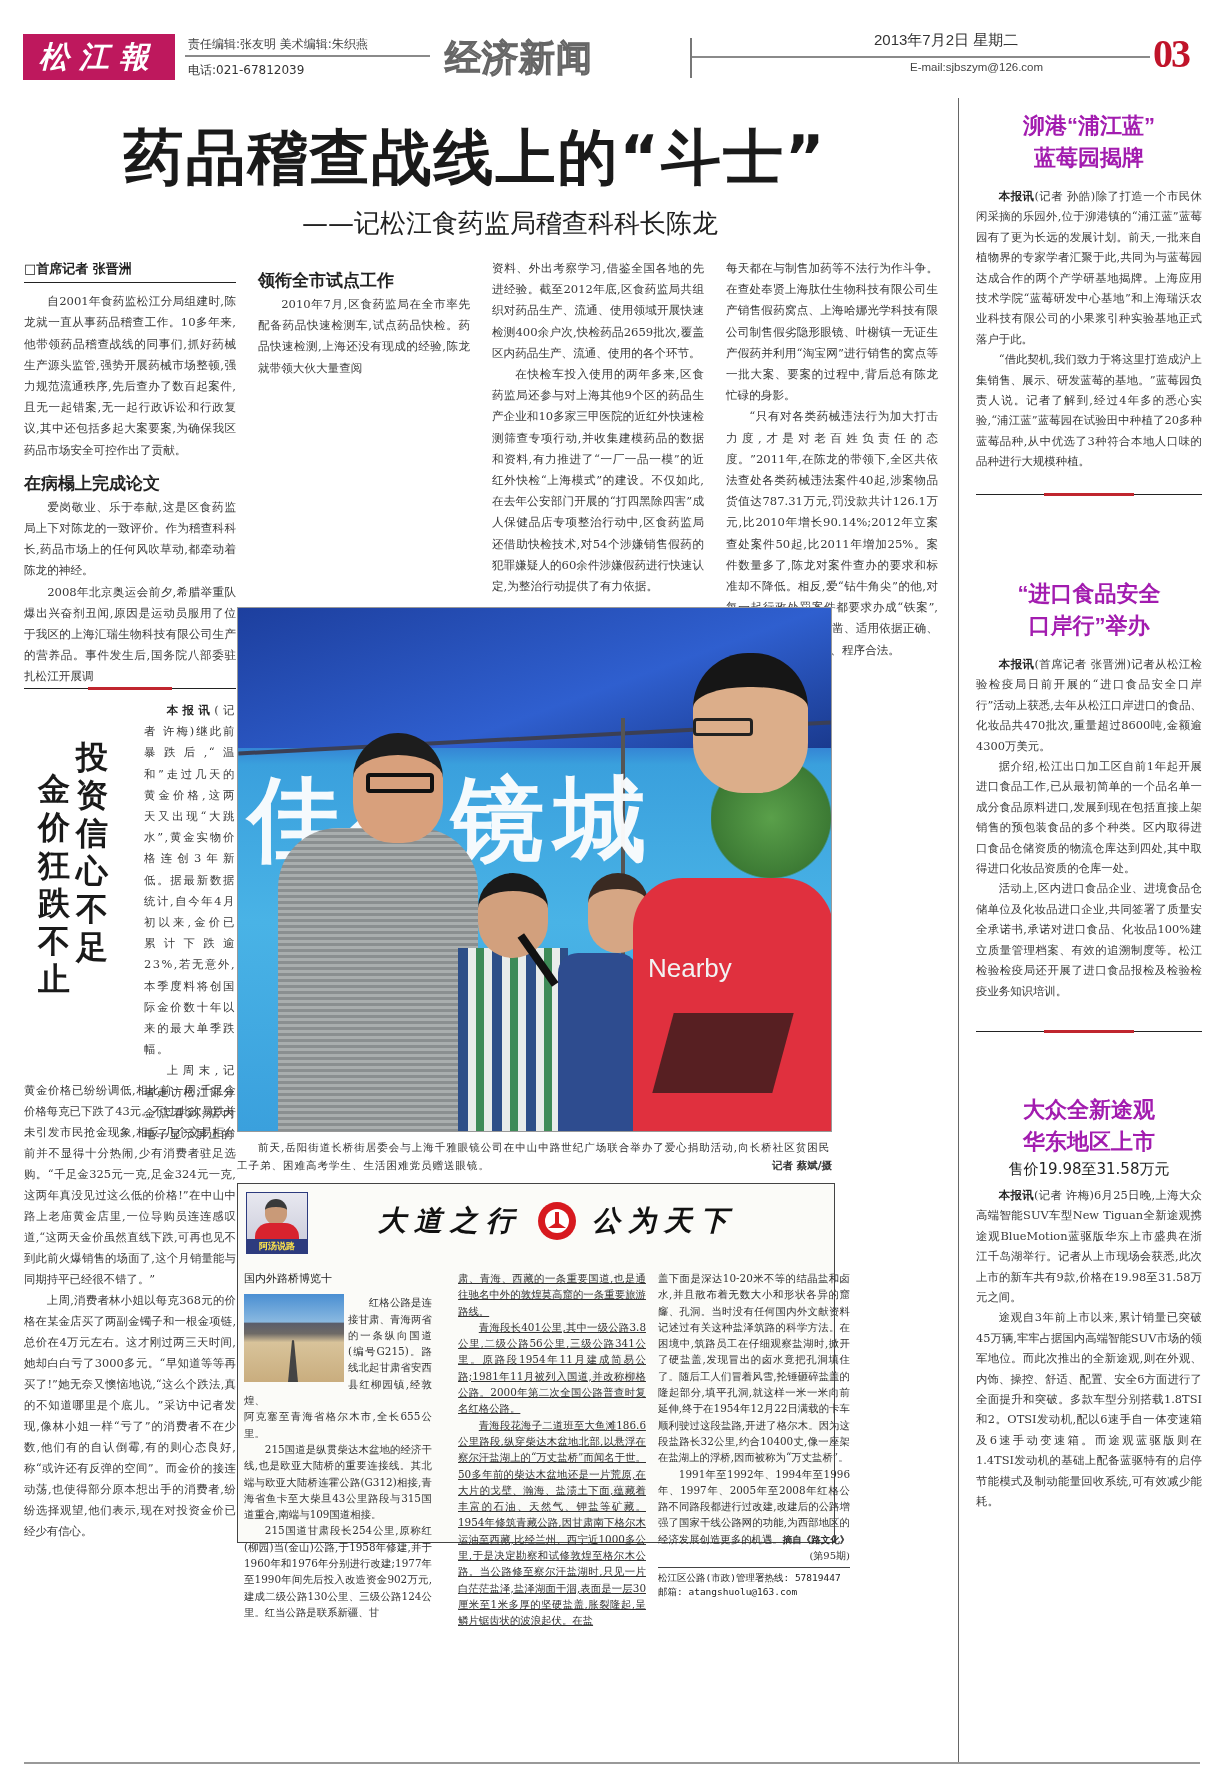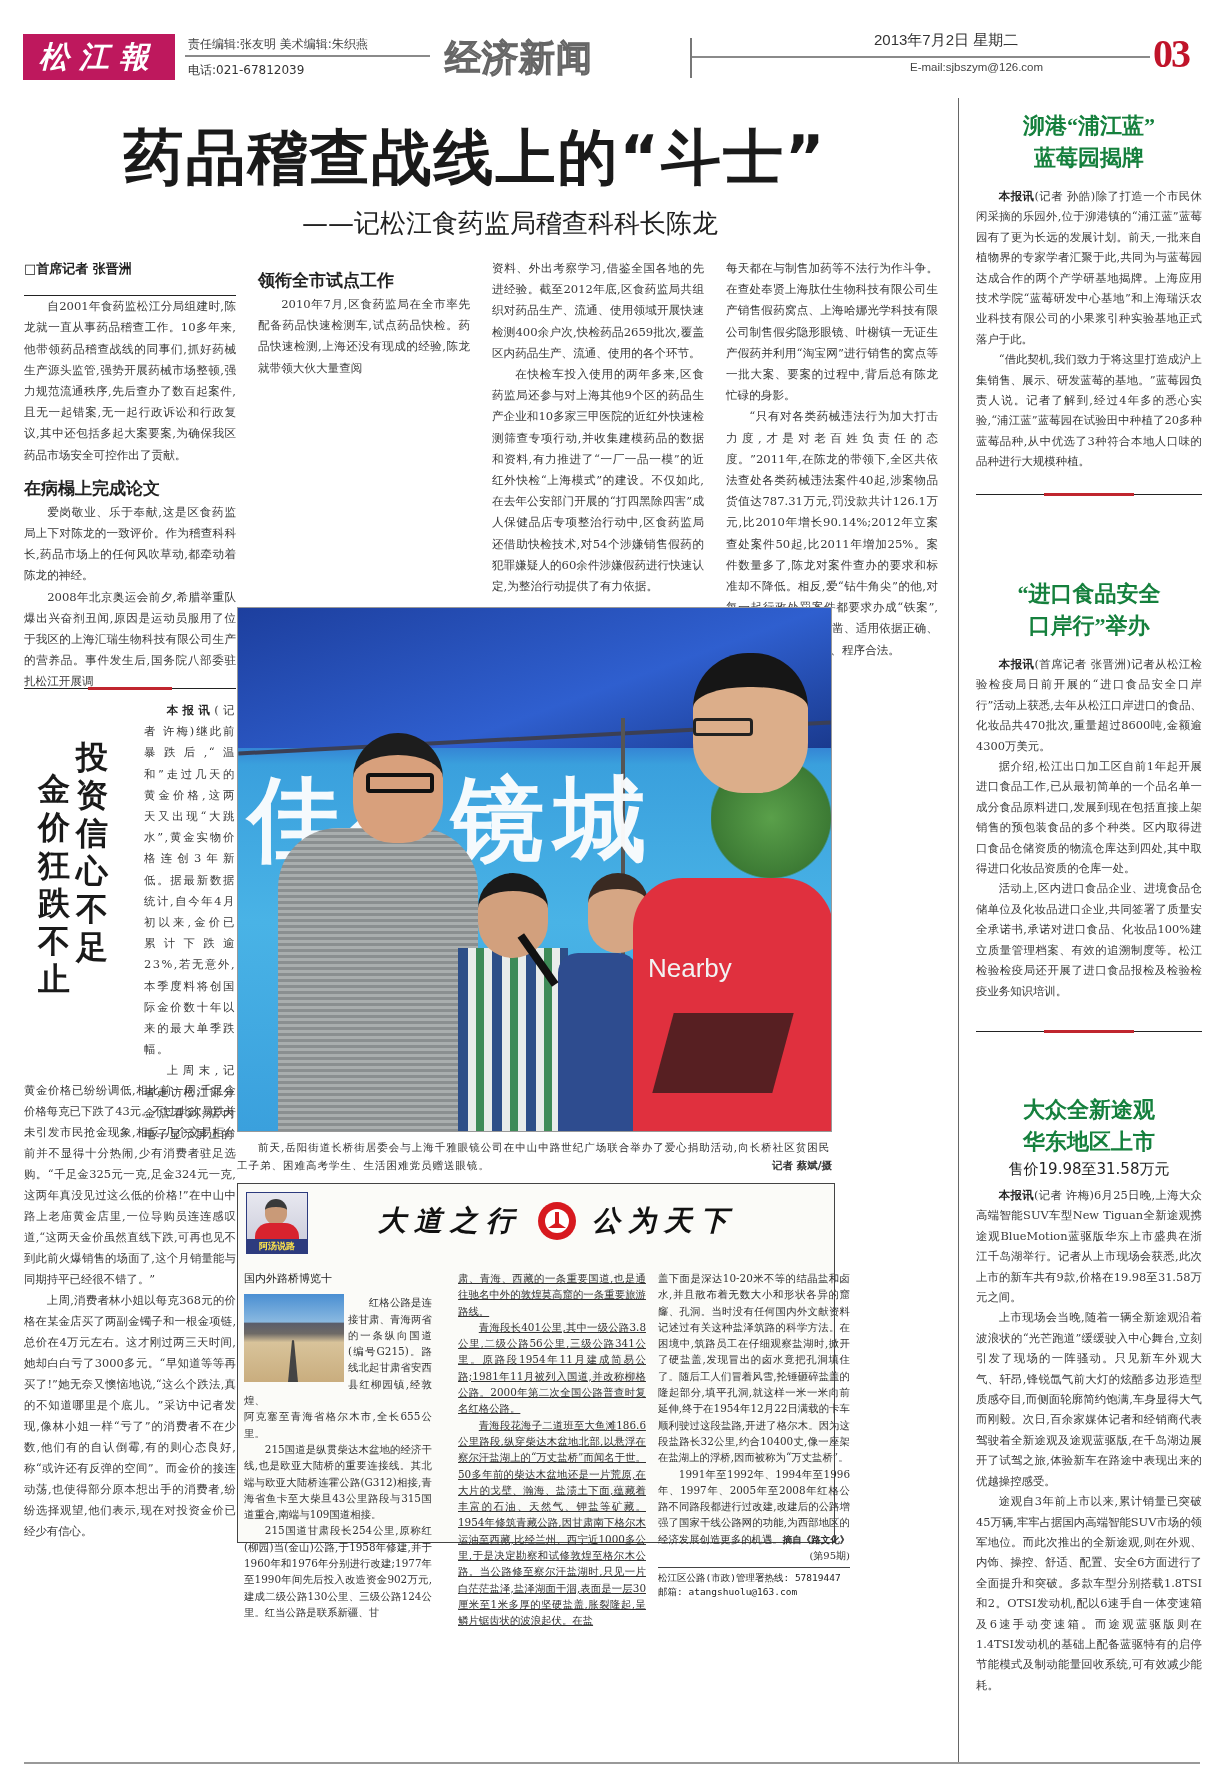--- a/index.html
+++ b/index.html
@@ -27,27 +27,27 @@
   .headline { left: 0; width: 950px; top: 118px; text-align: center; font-family: "DejaVu Sans", sans-serif;
     font-size: 60px; font-weight: bold; color: #1a1a1a; letter-spacing: 2px; }
   .subheadline { left: 0; width: 950px; top: 206px; text-align: center; font-family: "DejaVu Sans", sans-serif;
     font-size: 26px; color: #222; padding-left: 70px; }
 
   
   .col { font-size: 11.6px; line-height: 21.2px; color: #3a3a3a; text-align: justify; }
   .col p { text-indent: 2em; }
   .col p.noindent { text-indent: 0; }
   .byline { font-family: "DejaVu Sans", sans-serif; font-weight: bold; font-size: 13px; color: #222;
-    border-bottom: 1px solid #222; padding-bottom: 16px; }
+    border-bottom: 1px solid #222; padding-bottom: 3px; margin-bottom: 8px; }
   .subhead { font-family: "DejaVu Sans", sans-serif; font-size: 17px; font-weight: bold; color: #222; margin: 10px 0 2px; line-height: 24px; text-indent: 0 !important; }
 
   .vrule { width: 1px; background: #666; }
 
   
-  .side-title { text-align: center; font-family: Liberation Serif, serif; font-weight: bold; font-size: 22px; line-height: 32px; color: #15803d; }
+  .side-title { text-align: center; font-family: Liberation Sans, sans-serif; font-weight: bold; font-size: 22px; line-height: 32px; color: #a21caf; }
   .side-sub { text-align: center; font-family: "DejaVu Sans", sans-serif; font-size: 15px; color: #222; margin-top: 2px; }
   .lead { font-weight: bold; font-family: "DejaVu Sans", sans-serif; color: #222; }
   .red-rule { height: 1px; background: #222; position: relative; }
   .red-rule::after { content: ""; position: absolute; left: 30%; width: 40%; top: -1px; height: 3px; background: #c0262e; }
 
   
   .gold-head { left: 38px; top: 770px; display: flex; gap: 6px; }
   .gold-head .vcol { display: flex; flex-direction: column; font-family: "DejaVu Serif", serif; font-weight: bold; font-size: 32px; line-height: 38px; color: #1a1a1a; }
 
   
@@ -133,21 +133,20 @@
 </div>
 
 <div class="abs" style="left:976px; top:1094px; width:226px;">
   <div class="side-title">
     <div>大众全新途观</div>
     <div>华东地区上市</div>
   </div>
   <div class="side-sub">售价19.98至31.58万元</div>
   <div class="col" style="margin-top:6px; font-size:11.4px; line-height:20.4px;">
     <p><span class="lead">本报讯</span><span>(记者  许梅)</span><span>6月25日晚,上海大众高端智能SUV车型New Tiguan全新途观携途观BlueMotion蓝驱版华东上市盛典在浙江千岛湖举行。记者从上市现场会获悉,此次上市的新车共有9款,价格在19.98至31.58万元之间。</span></p>
-    <p>上市现场会当晚,随着一辆全新途观沿着波浪状的“光芒跑道”缓缓驶入中心舞台,立刻引发了现场的一阵骚动。只见新车外观大气、轩昂,锋锐氙气前大灯的炫酷多边形造型质感夺目,而侧面轮廓简约饱满,车身显得大气而刚毅。次日,百余家媒体记者和经销商代表驾驶着全新途观及途观蓝驱版,在千岛湖边展开了试驾之旅,体验新车在路途中表现出来的优越操控感受。</p>
     <p>途观自3年前上市以来,累计销量已突破45万辆,牢牢占据国内高端智能SUV市场的领军地位。而此次推出的全新途观,则在外观、内饰、操控、舒适、配置、安全6方面进行了全面提升和突破。多款车型分别搭载1.8TSI和2。OTSI发动机,配以6速手自一体变速箱及6速手动变速箱。而途观蓝驱版则在1.4TSI发动机的基础上配备蓝驱特有的启停节能模式及制动能量回收系统,可有效减少能耗。</p>
   </div>
 </div>
 
 <div class="abs" style="left:24px; top:688px; width:212px;">
   <div class="red-rule"></div>
 </div>
 
 <div class="abs gold-head">
   <div class="vcol">

